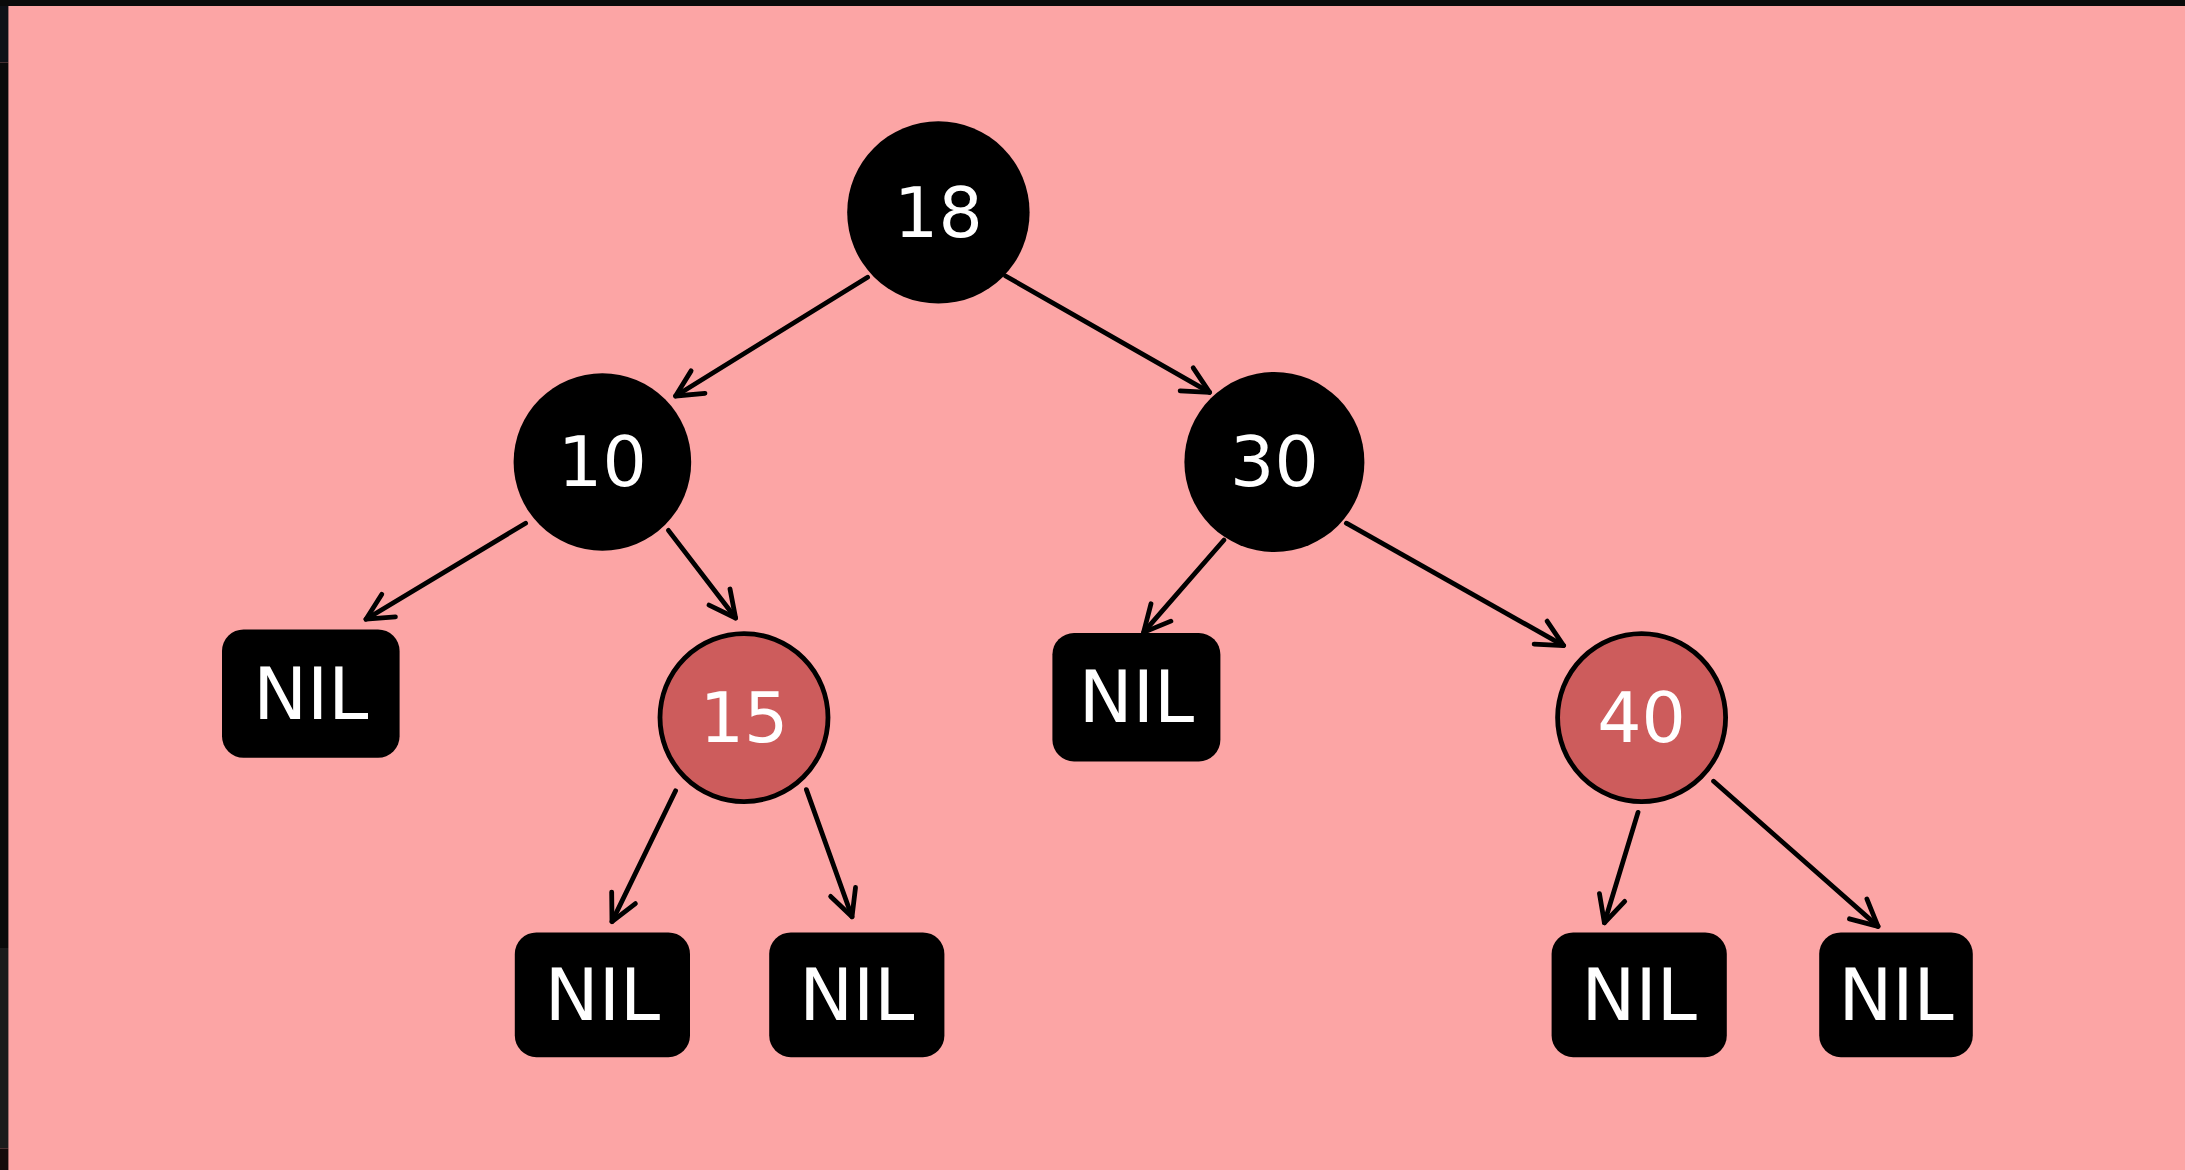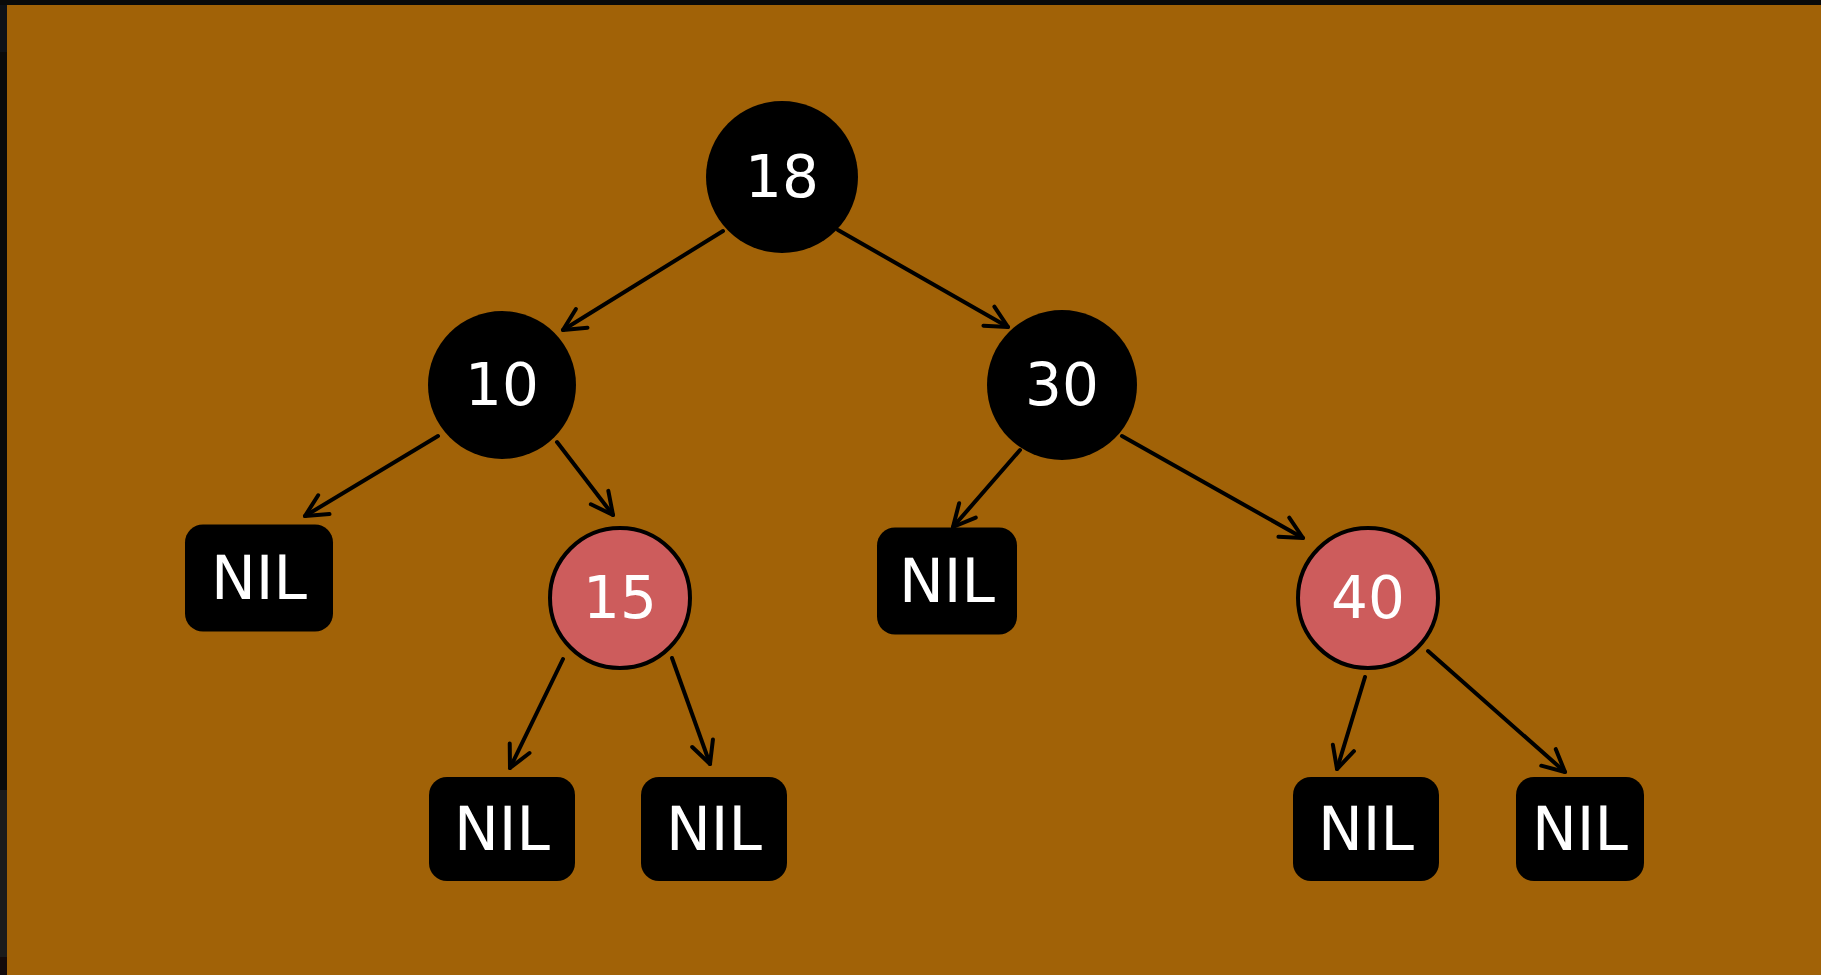--- a/index.html
+++ b/index.html
@@ -36,21 +36,21 @@
     top: 0;
     display: block;
   }
   .node-label {
     font-family: "DejaVu Sans", sans-serif;
   }
 </style>
 </head>
 <body>
 
-<div class="screen" style="background: #a16207;">
+<div class="screen" style="background: #fca5a5;">
 
   <svg class="tree" id="tree-svg" width="1821" height="975" viewBox="0 0 1821 975">
     <defs>
       <marker id="arrow-open" markerUnits="userSpaceOnUse" markerWidth="34" markerHeight="34" refX="28" refY="17" orient="auto">
         <path id="arrow-open-path" d="M6,6 L28,17 L6,28" fill="none" stroke="#000000" stroke-width="4" stroke-linecap="round" stroke-linejoin="round"></path>
       </marker>
     </defs>
     <g id="edges-layer">
         <line x1="723" y1="231" x2="563" y2="330" stroke="#000000" stroke-width="4" stroke-linecap="round" marker-end="url(#arrow-open)"></line>
         <line x1="838" y1="230" x2="1008" y2="327" stroke="#000000" stroke-width="4" stroke-linecap="round" marker-end="url(#arrow-open)"></line>

